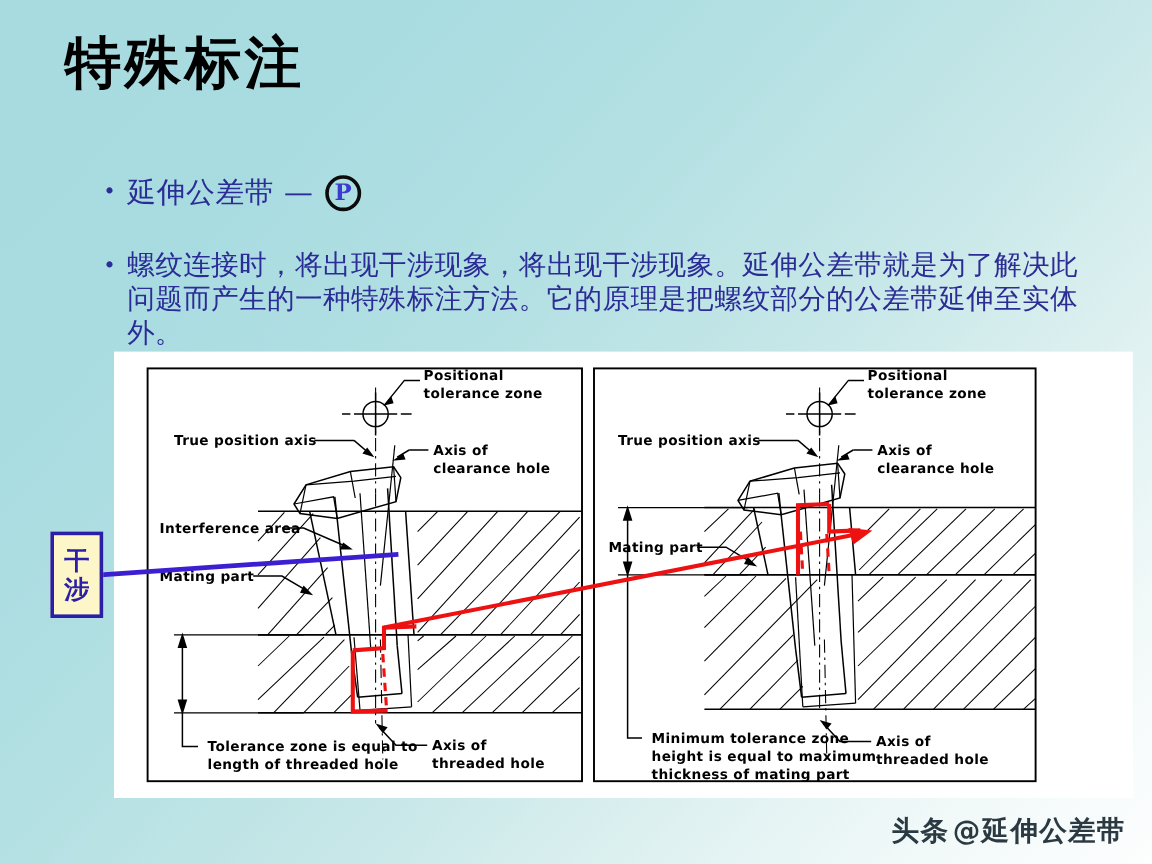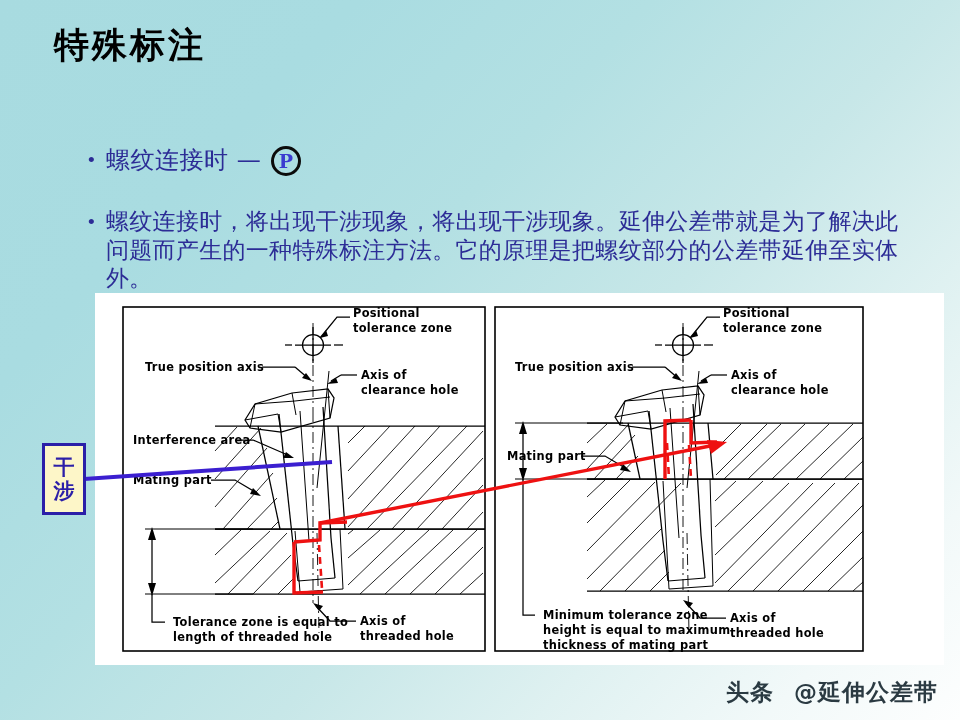--- a/index.html
+++ b/index.html
@@ -23,21 +23,21 @@
         #fdfefe 100%);
     position: relative;
   }
 
   
   .slide-title {
     position: absolute;
     left: 54px;
     top: 26px;
     font-family: Liberation Serif, serif;
-    font-size: 35px;
+    font-size: 47px;
     font-weight: 700;
     color: #000000;
     letter-spacing: 3px;
     line-height: 1.15;
     white-space: nowrap;
   }
 
   
   .bullet-list {
     position: absolute;
@@ -158,21 +158,21 @@
     bottom: 12px;
     font-family: "DejaVu Sans", "Liberation Sans", sans-serif;
     font-size: 23px;
     font-weight: 700;
     color: #1a2a33;
     letter-spacing: 1px;
     opacity: 0.92;
     white-space: nowrap;
     display: flex;
     align-items: flex-start;
-    gap: 20px;
+    gap: 3px;
   }
 
   
   .fig-label {
     font-family: "DejaVu Sans", "Liberation Sans", sans-serif;
     font-size: 11.4px;
     font-weight: 700;
     fill: #000000;
     letter-spacing: 0.3px;
   }
@@ -187,21 +187,21 @@
 </head>
 <body>
 
 <div class="slide-title">特殊标注</div>
 
 <div class="bullet-list">
 
   <div class="bullet-row first">
     <span class="bullet-dot">•</span>
     <span class="bullet-body">
-      <span>螺纹连接时 —</span>
+      <span>延伸公差带 —</span>
       <span class="circled-p">P</span>
     </span>
   </div>
 
   <div class="bullet-row second">
     <span class="bullet-dot">•</span>
     <span class="bullet-body">螺纹连接时，将出现干涉现象，将出现干涉现象。延伸公差带就是为了解决此问题而产生的一种特殊标注方法。它的原理是把螺纹部分的公差带延伸至实体外。</span>
   </div>
 
 </div>

